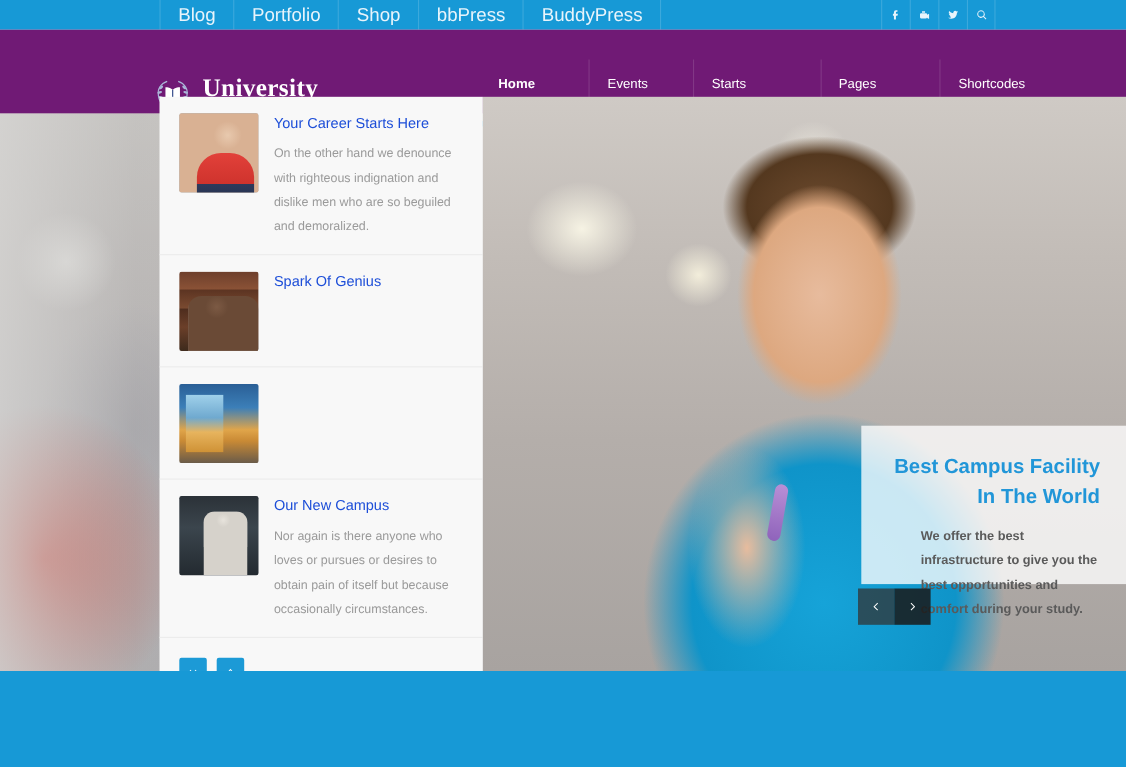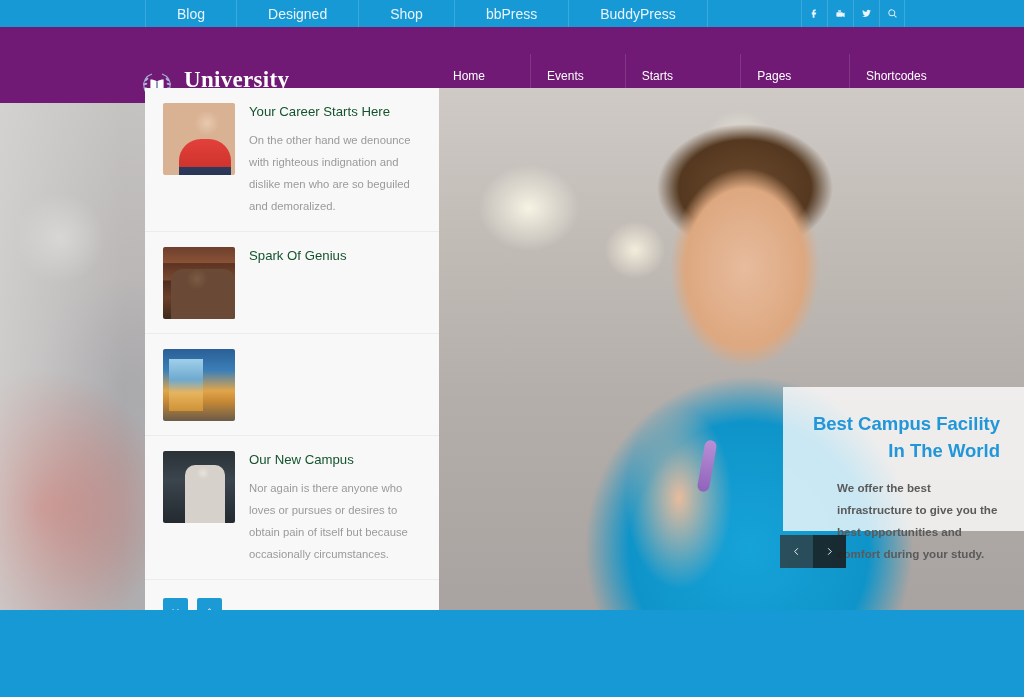--- a/index.html
+++ b/index.html
@@ -29,22 +29,22 @@
       radial-gradient(circle 60px at 60px 150px, rgba(236,236,233,.75), rgba(236,236,233,0) 75%);
   }
 
   
   .topbar {
     position: absolute; left: 0; top: 0; width: 1024px; height: 27px;
     background: #1799d6; display: flex; align-items: stretch;
   }
   .topbar-left { display: flex; margin-left: 145px; }
   .topbar-left a {
-    display: flex; align-items: center; padding: 0 31px;
-    color: #e8f4fb; font-size: 14px; text-decoration: none;
+    display: flex; align-items: center; padding: 0 16px;
+    color: #e8f4fb; font-size: 17px; text-decoration: none;
     border-right: 1px solid rgba(255,255,255,.16);
   }
   .topbar-left a:first-child { border-left: 1px solid rgba(255,255,255,.16); }
   .topbar-right { margin-left: auto; display: flex; margin-right: 119px; }
   .topbar-right .sico {
     width: 26px; display: flex; align-items: center; justify-content: center;
     border-left: 1px solid rgba(255,255,255,.16);
     color: #eaf5fc;
   }
   .topbar-right .sico:last-child { border-right: 1px solid rgba(255,255,255,.16); }
@@ -68,21 +68,21 @@
     color: #95a4cd; font-size: 8.3px; letter-spacing: .55px; margin-top: 3px;
   }
 
   .mainnav {
     position: absolute; left: 437px; top: 27px; height: 61px; display: flex;
   }
   .navitem {
     position: relative; padding: 14px 22px 0 16px; min-width: 81px;
     border-left: 1px solid rgba(255,255,255,.13);
   }
-  .navitem:first-child { border-left: none; }
+  .navitem:first-child { border-left: none; font-weight: bold; }
   .navitem .nav-label { color: #ffffff; font-size: 12px; line-height: 1.35; }
   .navitem .nav-sub {
     color: #93a2cb; font-size: 9.5px; font-style: italic; margin-top: 3px;
   }
   .navitem.active::after {
     content: ""; position: absolute; left: 0; bottom: -0px; width: 81px; height: 5px;
     background: #19a7e0;
   }
 
   
@@ -145,21 +145,21 @@
   }
   .thumb-4::after {
     content: ""; position: absolute; left: 22px; top: 14px; width: 40px; height: 58px;
     background:
       radial-gradient(circle 9px at 18px 8px, #e7e3dc, #d6d2cb 70%),
       linear-gradient(180deg, #eceae6 0%, #dddbd6 55%, #41464c 56%, #31363b 100%);
     border-radius: 10px 10px 0 0;
   }
   .news-body { flex: 1; padding-top: 1px; }
   .news-title {
-    color: #14532d; font-size: 13.2px; line-height: 1.2; margin-bottom: 9px;
+    color: #1d4ed8; font-size: 13.2px; line-height: 1.2; margin-bottom: 9px;
   }
   .news-text {
     color: #9a9a9a; font-size: 11.3px; line-height: 1.95;
   }
   .news-nav { padding: 18px 18px; display: flex; gap: 9px; }
   .nav-btn {
     width: 25px; height: 25px; background: #1c9ad6; border-radius: 2px;
     display: flex; align-items: center; justify-content: center; cursor: pointer;
   }
   .nav-btn svg { width: 11px; height: 11px; stroke: #ffffff; fill: none; stroke-width: 2; }
@@ -219,21 +219,21 @@
 </head>
 <body>
 
 <div class="page">
 
   <div class="bg-photo"></div>
 
   <div class="topbar">
     <div class="topbar-left">
       <a href="#">Blog</a>
-      <a href="#">Designed</a>
+      <a href="#">Portfolio</a>
       <a href="#">Shop</a>
       <a href="#">bbPress</a>
       <a href="#">BuddyPress</a>
     </div>
     <div class="topbar-right">
       <div class="sico">
         <svg viewBox="0 0 24 24">
             <path d="M15 3h-3a4 4 0 0 0-4 4v3H6v4h2v7h4v-7h3l1-4h-4V7a1 1 0 0 1 1-1h2z"></path>
           </svg>
       </div>

